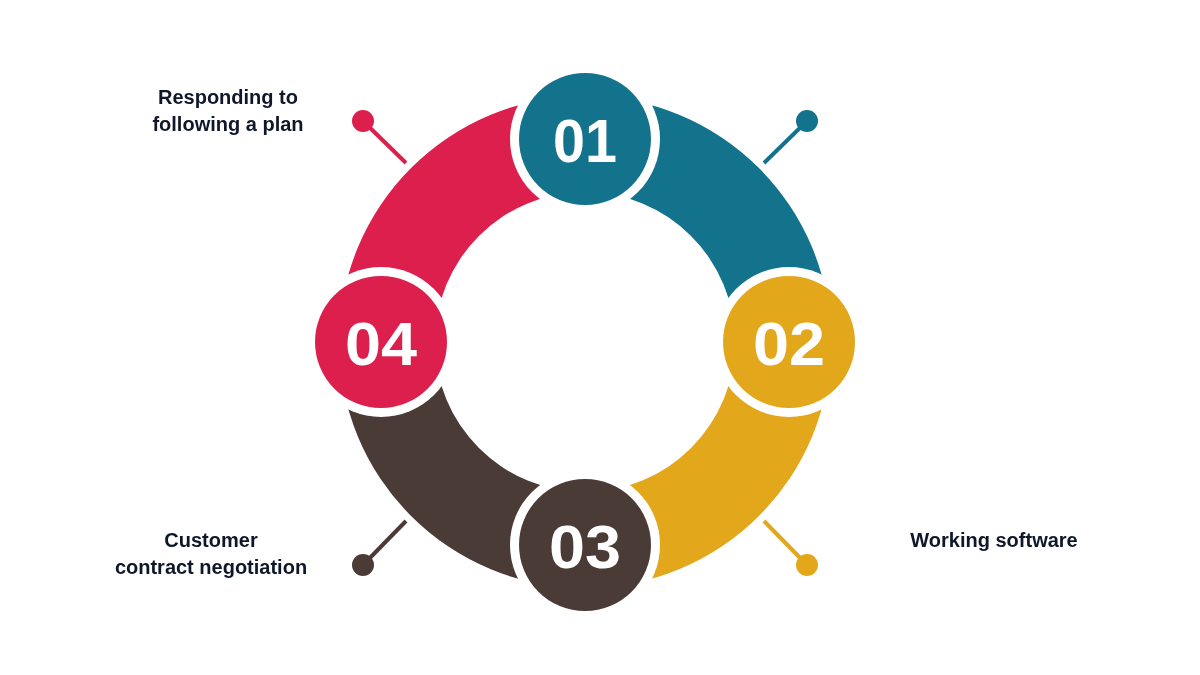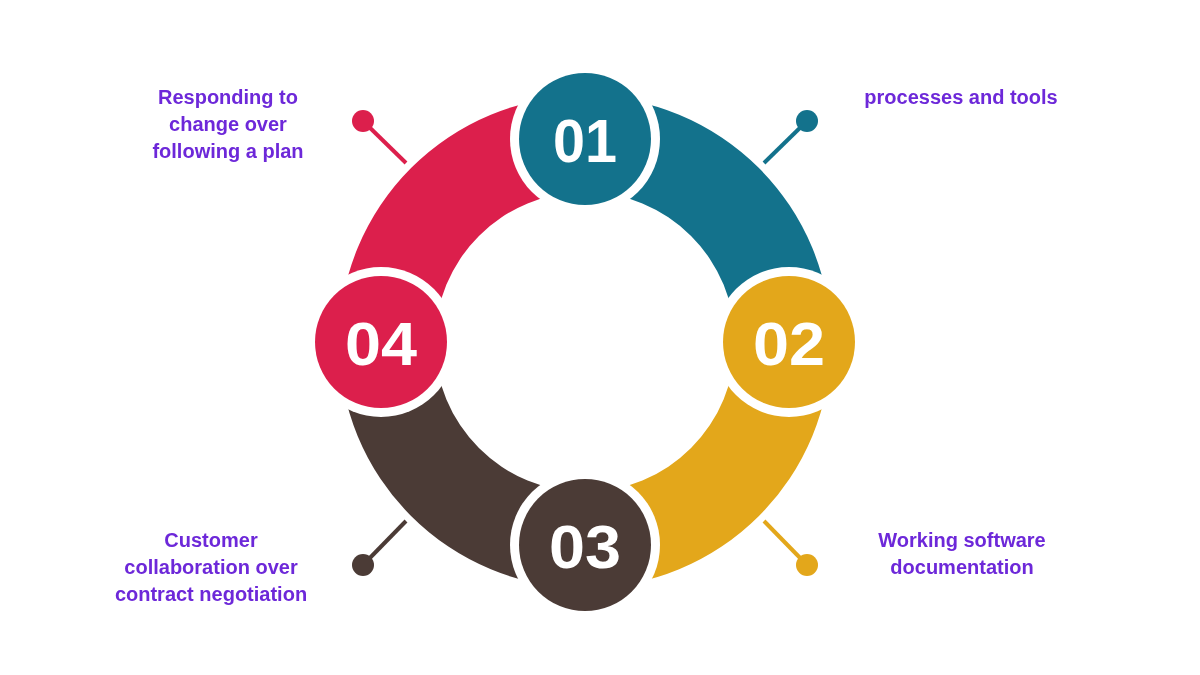--- a/index.html
+++ b/index.html
@@ -1,21 +1,21 @@
 <!DOCTYPE html>
 <html><head>
 <meta charset="utf-8">
 <style>
   html, body { margin:0; padding:0; background:#ffffff; }
   body { width:1200px; height:675px; position:relative; overflow:hidden; font-family:"Liberation Sans", sans-serif; }
   #diagram { position:absolute; left:0; top:0; }
   .label {
     position:absolute; width:260px; text-align:center;
     font-family:"Liberation Sans", sans-serif; font-weight:700;
-    font-size:20px; line-height:27px; color:#6d28d9;
+    font-size:20px; line-height:27px; color:#0f172a;
   }
   .label span { display:block; }
   .num {
     font-family:"Liberation Sans Narrow", "Liberation Sans", sans-serif;
     font-weight:700; font-size:62px; fill:#ffffff;
   }
 </style>
 </head>
 <body>
 
@@ -62,28 +62,24 @@
     <text class="num" x="585" y="568" text-anchor="middle" textLength="72" lengthAdjust="spacingAndGlyphs">03</text>
   </g>
   <g>
     <circle cx="381" cy="342" r="75" fill="#ffffff"></circle>
     <circle cx="381" cy="342" r="66" fill="#dc1f4c"></circle>
     <text class="num" x="381" y="365" text-anchor="middle" textLength="72" lengthAdjust="spacingAndGlyphs">04</text>
   </g>
 </svg>
 
 <div class="label" style="left:831px; top:84px;">
-  <span>processes and tools</span>
 </div>
-<div class="label" style="left:832px; top:527px;">
+<div class="label" style="left:864px; top:527px;">
   <span>Working software</span>
-  <span>documentation</span>
 </div>
 <div class="label" style="left:81px; top:527px;">
   <span>Customer</span>
-  <span>collaboration over</span>
   <span>contract negotiation</span>
 </div>
 <div class="label" style="left:98px; top:84px;">
   <span>Responding to</span>
-  <span>change over</span>
   <span>following a plan</span>
 </div>
 
 </body></html>

